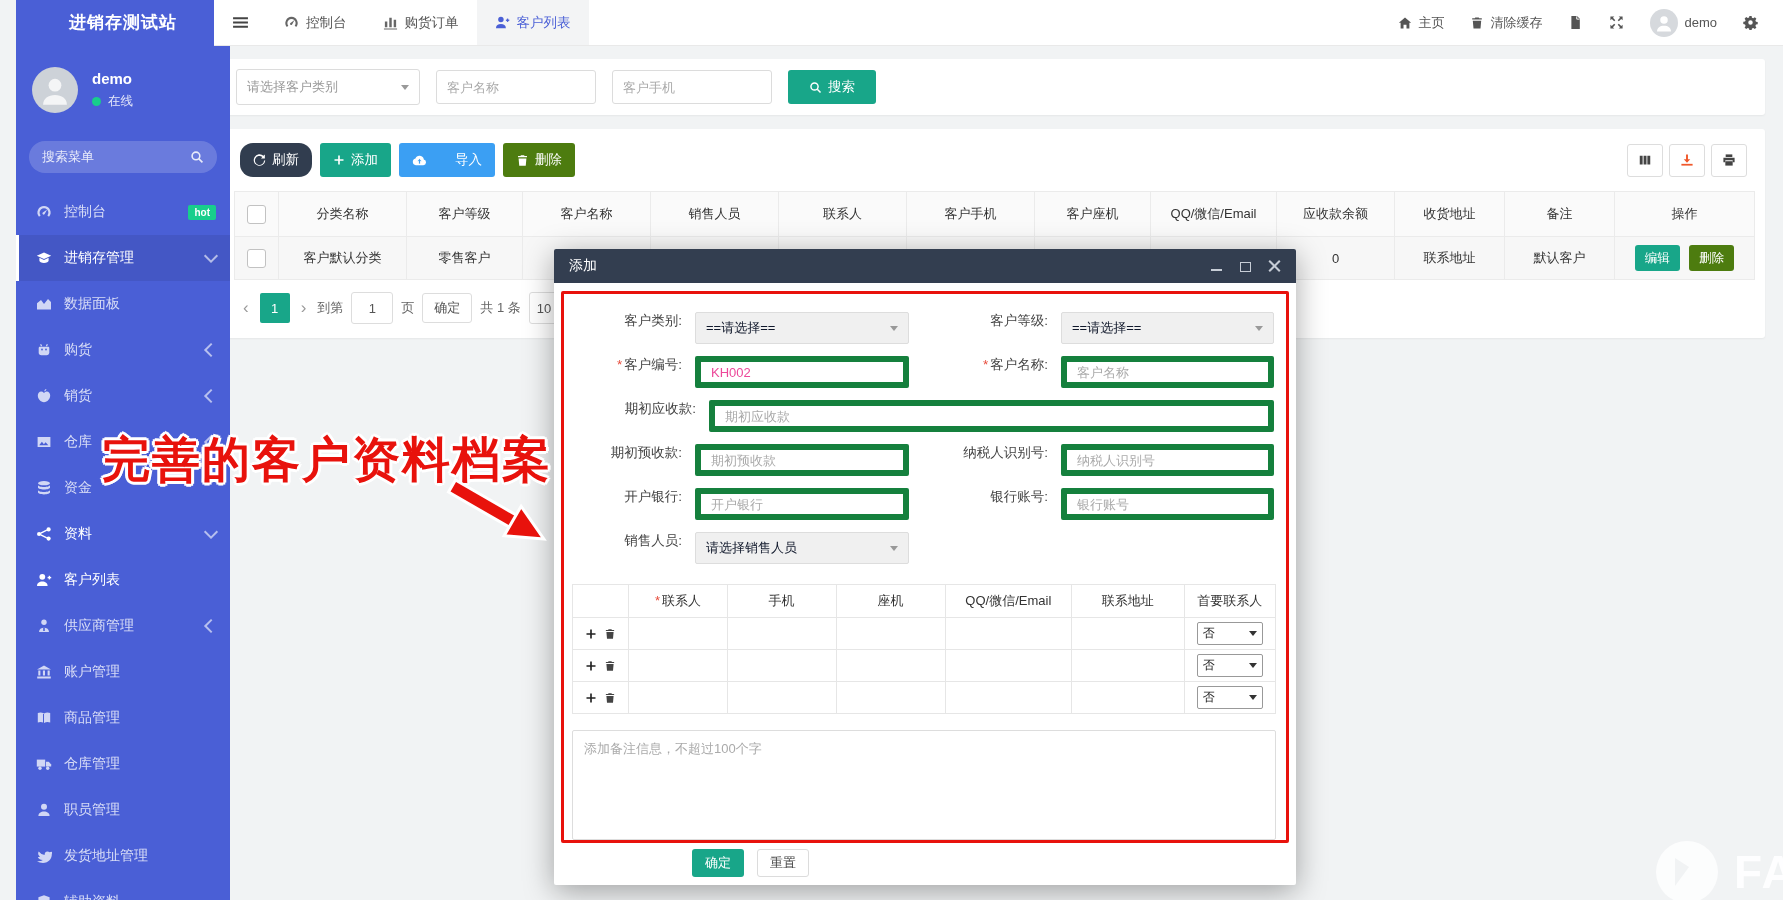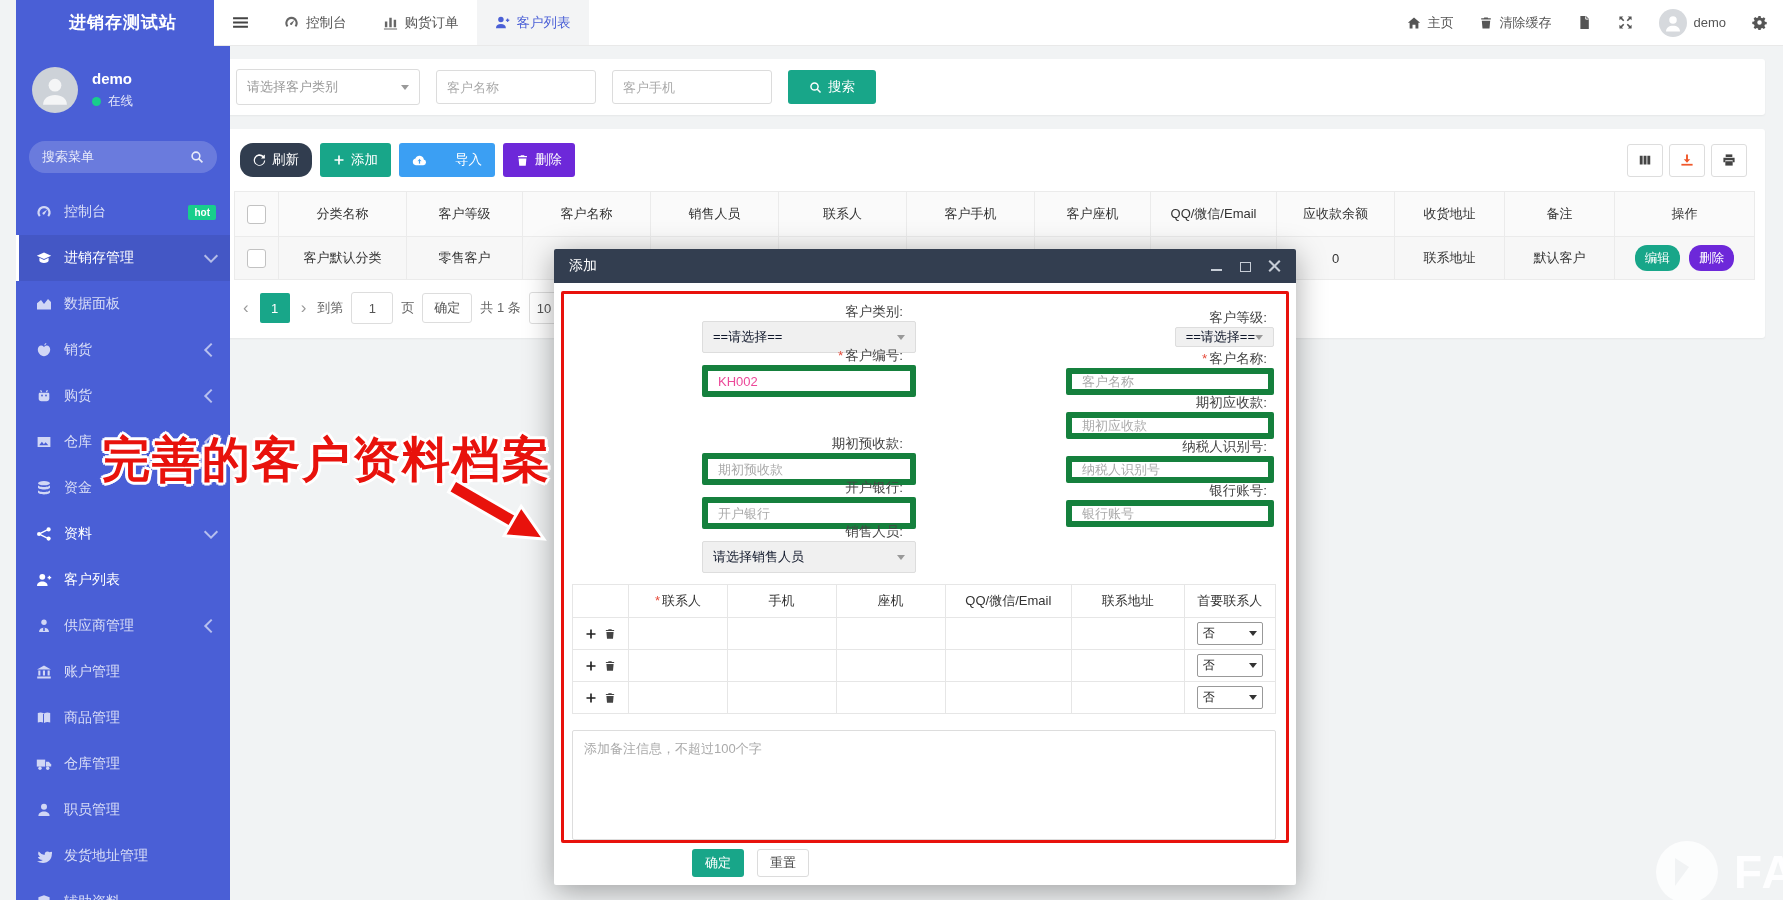--- a/index.html
+++ b/index.html
@@ -37,21 +37,21 @@
   .chev.left{transform:rotate(135deg);}
 
   
   .topbar{position:absolute;left:214px;top:0;right:0;height:45px;background:#fff;
           border-bottom:1px solid #e9e9e9;display:flex;align-items:stretch;z-index:6;}
   .hamb{width:52px;display:flex;align-items:center;justify-content:center;color:#444;cursor:pointer;}
   .tab{display:flex;align-items:center;gap:7px;padding:0 18px;font-size:13.5px;color:#555;cursor:pointer;}
   .tab .ti{color:#666;}
   .tab.active{background:#f3f4f5;color:#4a5fd6;}
   .tab.active .ti{color:#4a5fd6;}
-  .top-right{margin-left:auto;display:flex;align-items:center;gap:0;padding-right:3px;}
+  .top-right{margin-left:auto;display:flex;align-items:center;gap:0;padding-right:12px;}
   .tr-item{display:flex;align-items:center;gap:6px;padding:0 13px;font-size:13px;color:#555;height:45px;cursor:pointer;}
   .tr-avatar{width:28px;height:28px;border-radius:50%;background:#d6d9dd;position:relative;overflow:hidden;}
   .tr-avatar svg{position:absolute;left:50%;top:56%;transform:translate(-50%,-50%);color:#fff;}
 
   
   .main{position:absolute;left:214px;top:45px;right:0;bottom:0;padding:14px 18px 0 8px;box-sizing:border-box;}
   .card{background:#fff;border-radius:3px;box-shadow:0 1px 2px rgba(0,0,0,.05);}
   .filter-card{height:56px;display:flex;align-items:center;gap:16px;padding:0 14px;margin-bottom:14px;}
   .f-select{width:162px;height:34px;border:1px solid #dcdcdc;border-radius:3px;background:#fff;
             display:flex;align-items:center;padding:0 10px;color:#999;font-size:13px;cursor:pointer;}
@@ -63,32 +63,32 @@
   .f-input::placeholder,.m-input::placeholder,.remark::placeholder{color:#aaa;}
   .btn{display:inline-flex;align-items:center;justify-content:center;gap:6px;border:none;border-radius:3px;
        color:#fff;font-size:13.5px;cursor:pointer;font-family:inherit;}
   .btn-search{width:88px;height:34px;background:#18a689;}
   .table-card{padding:12px 12px 10px;}
   .toolbar{display:flex;align-items:center;gap:8px;padding:2px 6px;}
   .btn-tb{height:34px;padding:0 13px;}
   .btn-dark{background:#313d4f;border-radius:13px;}
   .btn-green{background:#18a689;}
   .btn-blue{background:#3b9ff3;gap:28px;}
-  .btn-orange{background:#6d28d9;}
+  .btn-orange{background:#4d7c0f;}
   .tb-right{margin-left:auto;display:flex;gap:6px;}
   .icon-btn{width:34px;height:31px;border:1px solid #ddd;border-radius:3px;background:#fff;
             display:flex;align-items:center;justify-content:center;color:#444;cursor:pointer;}
   .icon-btn.warn{color:#f0582b;}
   table.grid{width:100%;border-collapse:collapse;table-layout:fixed;margin-top:12px;}
   .grid th,.grid td{border:1px solid #ebebeb;font-weight:normal;font-size:13px;color:#333;
                     text-align:center;height:40px;overflow:hidden;white-space:nowrap;}
   .grid thead th{background:#fafafa;height:42px;}
   .grid tbody tr{background:#f7f7f7;}
   .cb{width:17px;height:17px;border:1px solid #c2c2c2;border-radius:3px;background:#fff;margin:0 auto;}
-  .btn-xs{height:26px;padding:0 10px;font-size:12.5px;border-radius:12px;margin:0 3px;}
+  .btn-xs{height:26px;padding:0 10px;font-size:12.5px;border-radius:3px;margin:0 3px;}
   .pager{display:flex;align-items:center;gap:8px;margin:12px 6px 4px;font-size:13px;color:#666;}
   .pg-arrow{font-size:17px;color:#9a9a9a;padding:0 3px;cursor:pointer;}
   .pg-cur{width:30px;height:30px;background:#18a689;color:#fff;border-radius:2px;
           display:flex;align-items:center;justify-content:center;font-size:13px;cursor:pointer;}
   .pg-input{width:36px;height:28px;border:1px solid #ddd;border-radius:3px;text-align:center;
             font-size:13px;color:#555;font-family:inherit;}
   .pg-btn{height:30px;padding:0 11px;background:#fff;border:1px solid #ddd;border-radius:3px;
           font-size:13px;color:#555;cursor:pointer;font-family:inherit;}
   .pg-size{width:48px;height:30px;border:1px solid #ddd;border-radius:3px;display:flex;align-items:center;
            justify-content:space-between;padding:0 7px;color:#555;cursor:pointer;background:#fff;}
@@ -109,21 +109,21 @@
   .mc{position:relative;width:13px;height:13px;cursor:pointer;}
   .mc-min::after{content:"";position:absolute;left:1px;bottom:2px;width:11px;height:2px;background:#c7cdd6;}
   .mc-max::after{content:"";position:absolute;left:1px;top:2px;width:9px;height:8px;border:1.6px solid #c7cdd6;}
   .mc-close::before,.mc-close::after{content:"";position:absolute;left:-1px;top:5px;width:15px;height:2px;background:#c7cdd6;}
   .mc-close::before{transform:rotate(45deg);} .mc-close::after{transform:rotate(-45deg);}
   .m-body{position:relative;height:602px;}
   .red-rect{position:absolute;left:7px;top:8px;right:7px;height:552px;border:3px solid #e8120c;
             border-radius:2px;box-sizing:border-box;overflow:hidden;}
   .m-form{padding:12px 6px 0 0;}
   .m-row{display:flex;align-items:center;height:44px;}
-  .m-cell{display:flex;align-items:flex-end;flex-direction:column;}
+  .m-cell{display:flex;align-items:flex-start;}
   .m-cell.l{width:352px;}
   .m-cell.r{flex:1;}
   .m-lab{width:118px;text-align:right;padding-right:13px;font-size:13.5px;color:#444;flex:0 0 auto;}
   .m-cell.r .m-lab{width:132px;}
   .req{color:#e74c3c;margin-right:2px;}
   .m-input{height:32px;border:6px solid #15803d;border-radius:2px;padding:0 10px;font-size:13px;
            color:#ec4899;font-family:inherit;box-sizing:border-box;}
   .m-cell.l .m-input{width:214px;}
   .m-cell.r .m-input{flex:1;margin-right:6px;}
   .m-select{height:32px;background:#f0f0f0;border:1px solid #ddd;border-radius:2px;display:flex;
@@ -318,30 +318,30 @@
         <span class="chev down"></span>
       </div>
       <div class="s-item">
         <svg class="si" fill="currentColor">
             <use href="#i-area" width="16" height="16"></use>
           </svg>
         <span class="s-label">数据面板</span>
       </div>
       <div class="s-item">
         <svg class="si" fill="currentColor">
+            <use href="#i-robot" width="16" height="16"></use>
+          </svg>
+        <span class="s-label">购货</span>
+        <span class="chev left"></span>
+      </div>
+      <div class="s-item">
+        <svg class="si" fill="currentColor">
             <use href="#i-apple" width="16" height="16"></use>
           </svg>
         <span class="s-label">销货</span>
-        <span class="chev left"></span>
-      </div>
-      <div class="s-item">
-        <svg class="si" fill="currentColor">
-            <use href="#i-robot" width="16" height="16"></use>
-          </svg>
-        <span class="s-label">购货</span>
         <span class="chev left"></span>
       </div>
       <div class="s-item">
         <svg class="si" fill="currentColor">
             <use href="#i-image" width="16" height="16"></use>
           </svg>
         <span class="s-label">仓库</span>
         <span class="chev left"></span>
       </div>
       <div class="s-item">

